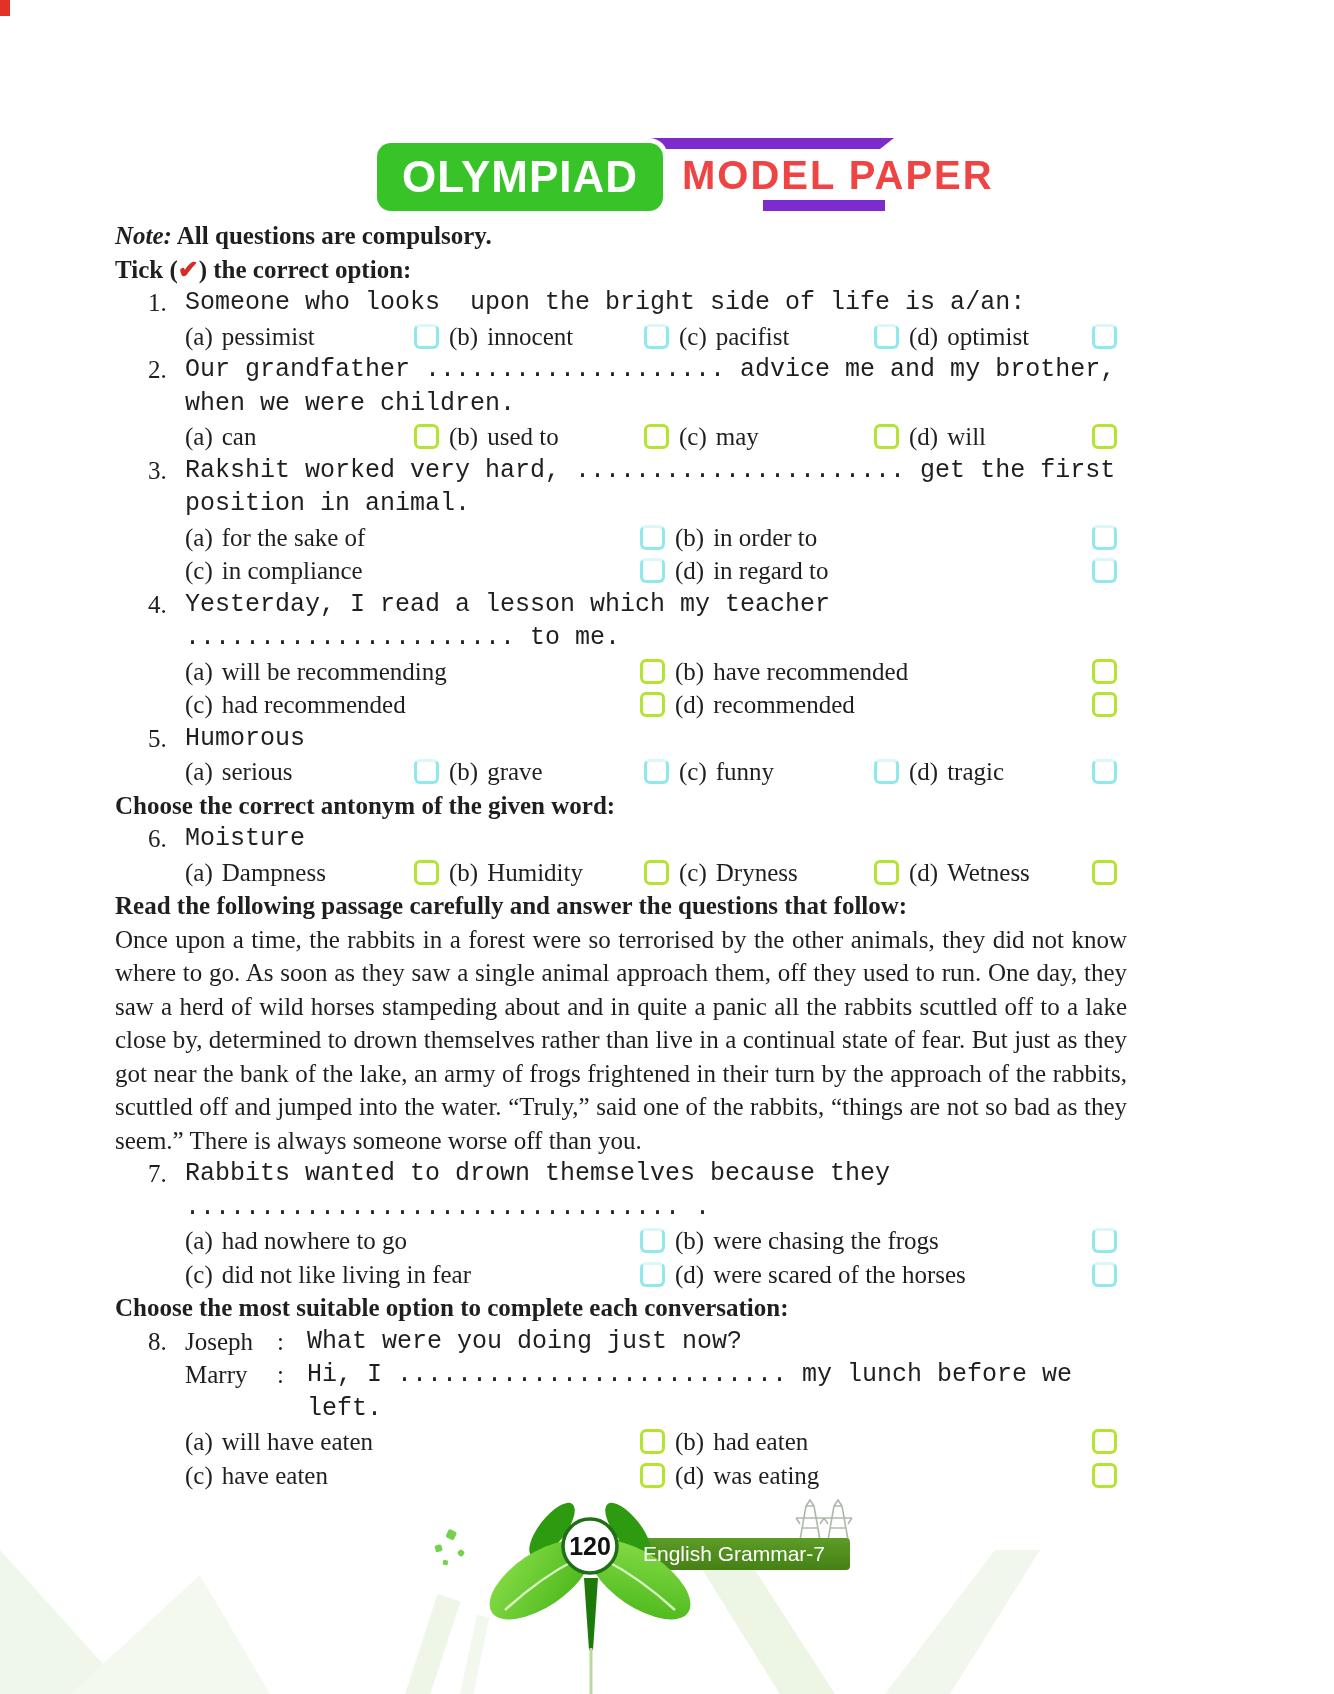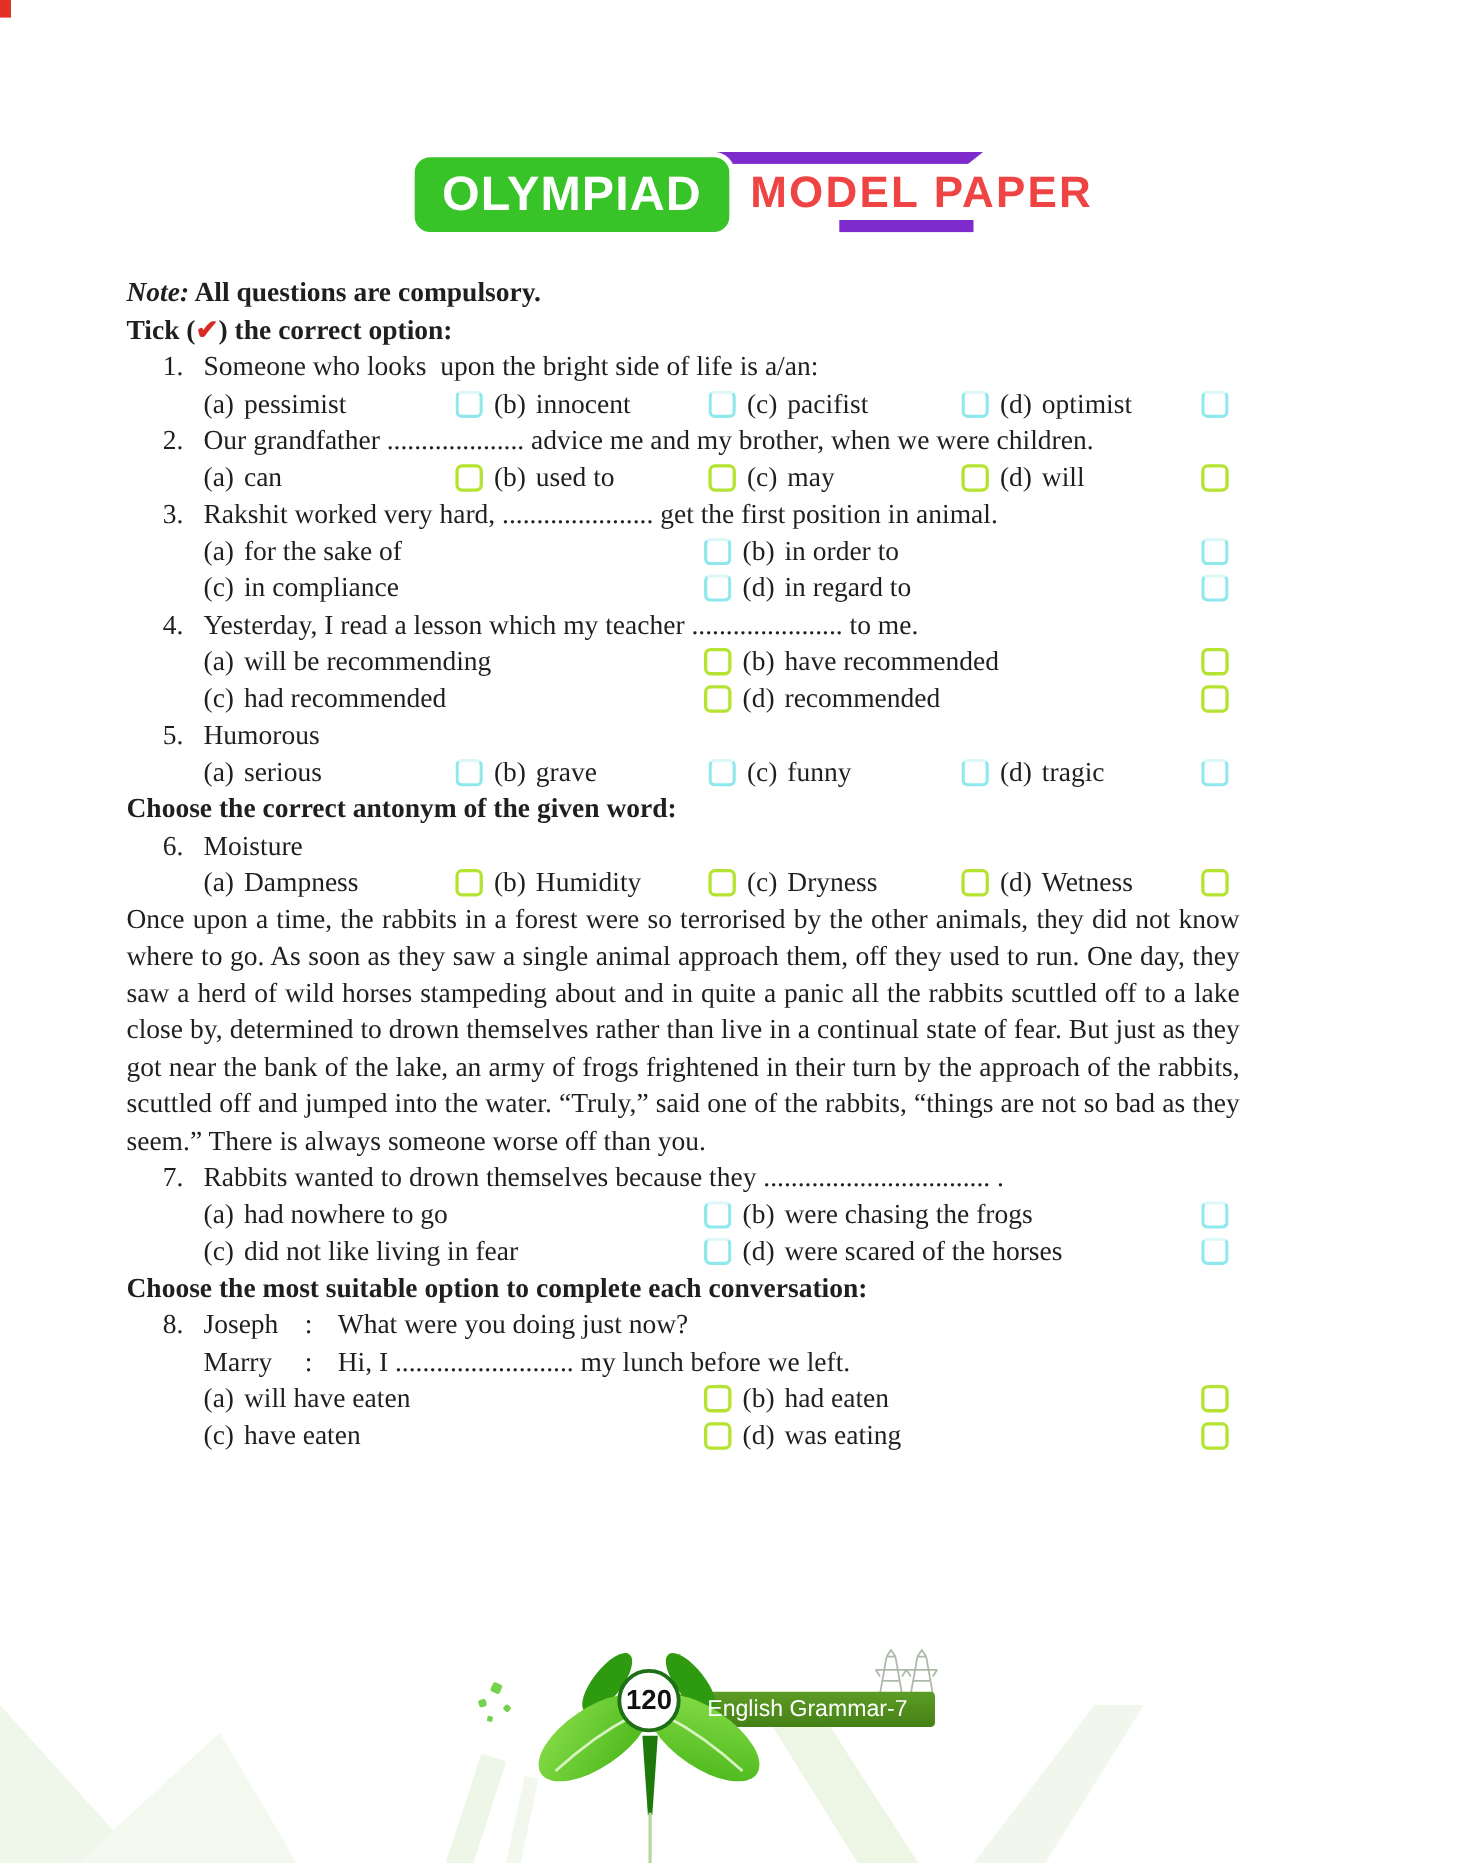--- a/index.html
+++ b/index.html
@@ -13,29 +13,29 @@
   .bar-top{position:absolute;left:618px;top:138px;width:276px;height:11px;background:#7e2bcd;
     clip-path:polygon(0 0,100% 0,calc(100% - 14px) 100%,0 100%);z-index:1;}
   .bar-bottom{position:absolute;left:763px;top:200px;width:122px;height:11px;background:#7e2bcd;}
   .badge{position:absolute;left:377px;top:143px;width:286px;height:68px;background:#38c428;
     border-radius:14px;box-shadow:0 0 0 5px #ffffff;z-index:2;
     display:flex;align-items:center;justify-content:center;
     font-family:"Liberation Sans",sans-serif;font-weight:bold;font-size:44px;color:#ffffff;letter-spacing:1px;}
   .title{position:absolute;left:682px;top:153px;z-index:2;
     font-family:"Liberation Sans",sans-serif;font-size:40px;font-weight:600;color:#ef4444;letter-spacing:2px;}
   
-  .content{position:absolute;left:115px;top:219px;width:1012px;font-size:25px;line-height:33.5px;margin-top:31px;}
+  .content{position:absolute;left:115px;top:219px;width:1012px;font-size:25px;line-height:33.5px;}
   .note-line{font-weight:bold;}
   .note-label{font-style:italic;}
   .tick-line{font-weight:bold;}
   .tick-check{color:#da2a28;}
   .heading{font-weight:bold;}
   .q-line{display:flex;}
   .q-num{flex:0 0 37px;margin-left:33px;}
-  .q-text{flex:1;}
+  .q-text{flex:1;font-family:Liberation Mono, monospace;}
   .dialog-line{display:flex;}
   .dialog-indent{flex:0 0 70px;}
   .speaker{display:inline-block;width:92px;flex:0 0 92px;}
   .colon{display:inline-block;width:30px;flex:0 0 30px;}
   .opts{display:grid;margin-left:70px;width:942px;}
   .opts.four{grid-template-columns:264px 230px 230px 218px;}
   .opts.two{grid-template-columns:490px 452px;}
   .opt{display:flex;align-items:center;height:33.5px;}
   .opt .lbl{margin-right:9px;}
   .cb{width:25px;height:25px;box-sizing:border-box;border-radius:6px;margin-left:auto;margin-right:10px;flex:0 0 25px;}
@@ -224,20 +224,21 @@
           <span class="opt-text">Dryness</span>
           <span class="cb cb-green" role="checkbox" aria-checked="false"></span>
         </div>
         <div class="opt">
           <span class="lbl">(d)</span>
           <span class="opt-text">Wetness</span>
           <span class="cb cb-green" role="checkbox" aria-checked="false"></span>
         </div>
       </div>
     </div>
+    <div class="heading">Read the following passage carefully and answer the questions that follow:</div>
     <div class="passage">Once upon a time, the rabbits in a forest were so terrorised by the other animals, they did not know where to go. As soon as they saw a single animal approach them, off they used to run. One day, they saw a herd of wild horses stampeding about and in quite a panic all the rabbits scuttled off to a lake close by, determined to drown themselves rather than live in a continual state of fear. But just as they got near the bank of the lake, an army of frogs frightened in their turn by the approach of the rabbits, scuttled off and jumped into the water. “Truly,” said one of the rabbits, “things are not so bad as they seem.” There is always someone worse off than you.</div>
     <div class="q">
       <div class="q-line">
         <span class="q-num">7.</span>
         <span class="q-text">Rabbits wanted to drown themselves because they ................................. .</span>
       </div>
       <div class="opts two">
         <div class="opt">
           <span class="lbl">(a)</span>
           <span class="opt-text">had nowhere to go</span>

